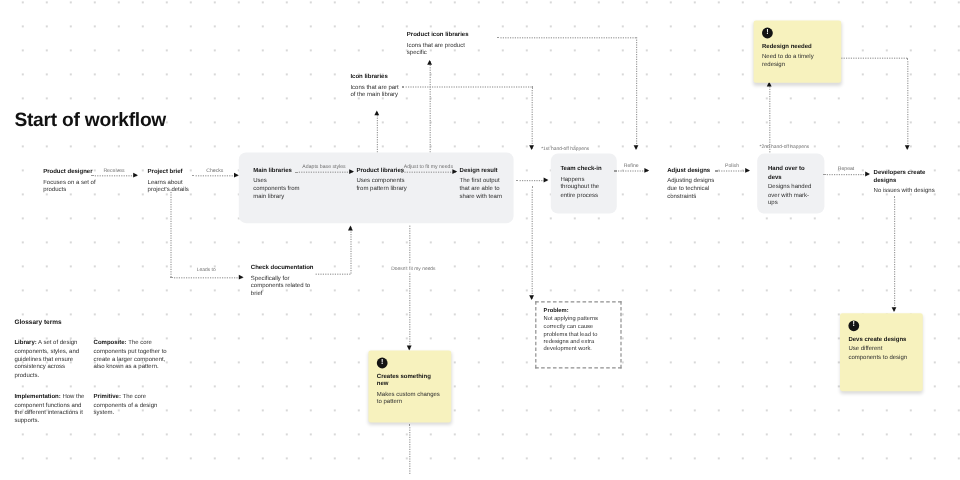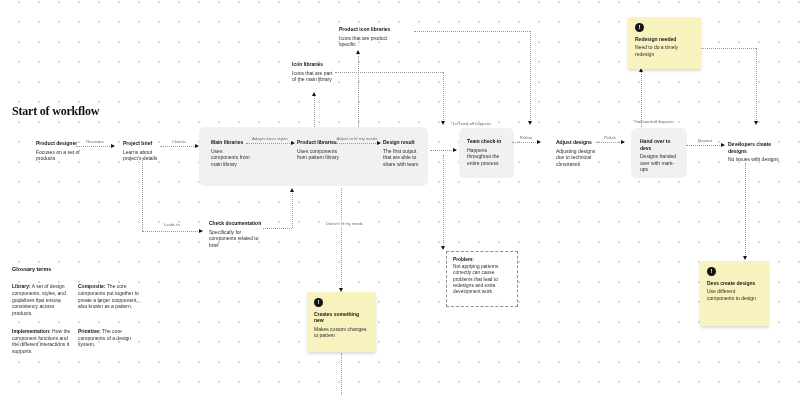--- a/index.html
+++ b/index.html
@@ -3,21 +3,21 @@
 <meta charset="utf-8">
 <style>
   html,body{margin:0;padding:0;background:#fff;}
   .canvas{
     position:relative;width:800px;height:400px;overflow:hidden;
     font-family:"Liberation Sans",sans-serif;color:#161616;
     background-color:#ffffff;
     background-image:radial-gradient(circle,#d8d8d8 0.8px,transparent 0.9px);
     background-size:20px 20px;background-position:9px 12px;
   }
-  .board-title{position:absolute;left:12px;top:104px;font-size:12px;font-weight:700;letter-spacing:-0.2px;color:#111;font-family:Liberation Serif, serif;}
+  .board-title{position:absolute;left:12px;top:92px;font-size:16px;font-weight:700;letter-spacing:-0.2px;color:#111;}
   
   .panel{position:absolute;background:#f0f1f3;border-radius:6px;}
   
   .node{position:absolute;}
   .node .nt{font-size:5px;font-weight:700;line-height:1.3;color:#141414;margin-bottom:2px;white-space:pre-line;}
   .node .nd{font-size:5px;line-height:1.3;color:#2e2e2e;}
   
   .edge{position:absolute;text-align:center;}
   .edge .lbl{font-size:4.3px;color:#6e6e6e;white-space:nowrap;margin-bottom:2px;}
   .edge .ln{position:relative;height:0;border-top:1px dotted #9b9b9b;}

